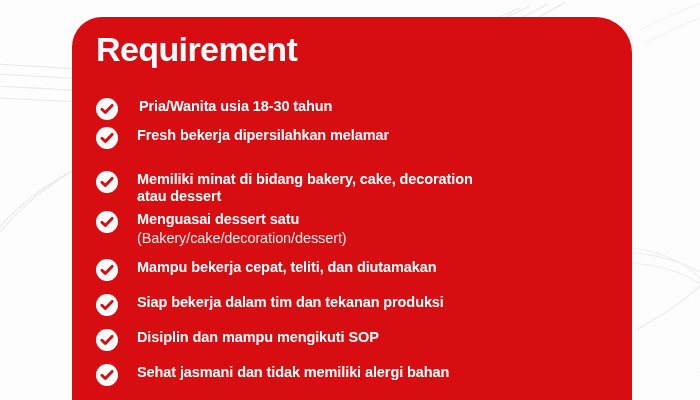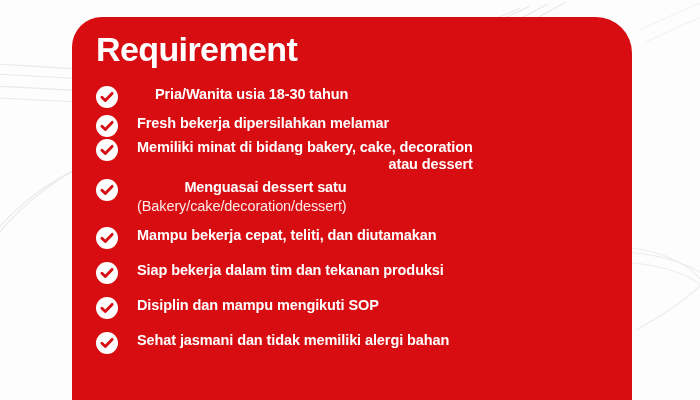--- a/index.html
+++ b/index.html
@@ -38,21 +38,20 @@
     position: absolute;
     left: 72px;
     top: 17px;
     width: 560px;
     height: 383px;
     background: #d80d12;
     border-top-left-radius: 30px;
     border-top-right-radius: 36px;
     overflow: hidden;
     box-sizing: border-box;
-    text-align: right;
   }
 
   #card-title {
     position: absolute;
     left: 24px;
     top: 12px;
     font-size: 34px;
     font-weight: bold;
     color: #ffffff;
     letter-spacing: -0.6px;
@@ -132,21 +131,21 @@
       <path d="M 646 42 C 700 16, 752 -4, 800 -18"></path>
     </g>
   </svg>
 
   <div id="req-card">
 
     <div id="card-title">Requirement</div>
 
     <div id="req-list">
 
-      <div class="req-item" style="margin-top:4px;gap:16px;">
+      <div class="req-item" style="margin-top:16px;">
         <svg class="check-icon" viewBox="0 0 22 22">
           <circle cx="11" cy="11" r="11" fill="#ffffff"></circle>
           <path d="M5.9 11.2 L9.3 14.5 L16.1 7.4" fill="none" stroke="#d80d12" stroke-width="2.9" stroke-linecap="round" stroke-linejoin="round"></path>
         </svg>
         <div class="item-text" style="margin-left:21px;">
           <div class="item-main">Pria/Wanita usia 18-30 tahun</div>
 
         </div>
       </div>
 
@@ -155,21 +154,21 @@
         <svg class="check-icon" viewBox="0 0 22 22">
           <circle cx="11" cy="11" r="11" fill="#ffffff"></circle>
           <path d="M5.9 11.2 L9.3 14.5 L16.1 7.4" fill="none" stroke="#d80d12" stroke-width="2.9" stroke-linecap="round" stroke-linejoin="round"></path>
         </svg>
         <div class="item-text">
           <div class="item-main">Fresh bekerja dipersilahkan melamar</div>
 
         </div>
       </div>
 
-      <div class="req-item" style="margin-top:0;">
+      <div class="req-item" style="margin-top:20px;">
         <svg class="check-icon" viewBox="0 0 22 22">
           <circle cx="11" cy="11" r="11" fill="#ffffff"></circle>
           <path d="M5.9 11.2 L9.3 14.5 L16.1 7.4" fill="none" stroke="#d80d12" stroke-width="2.9" stroke-linecap="round" stroke-linejoin="round"></path>
         </svg>
         <div class="item-text">
           <div class="item-main">Memiliki minat di bidang bakery, cake, decoration
 atau dessert</div>
 
         </div>
       </div>

